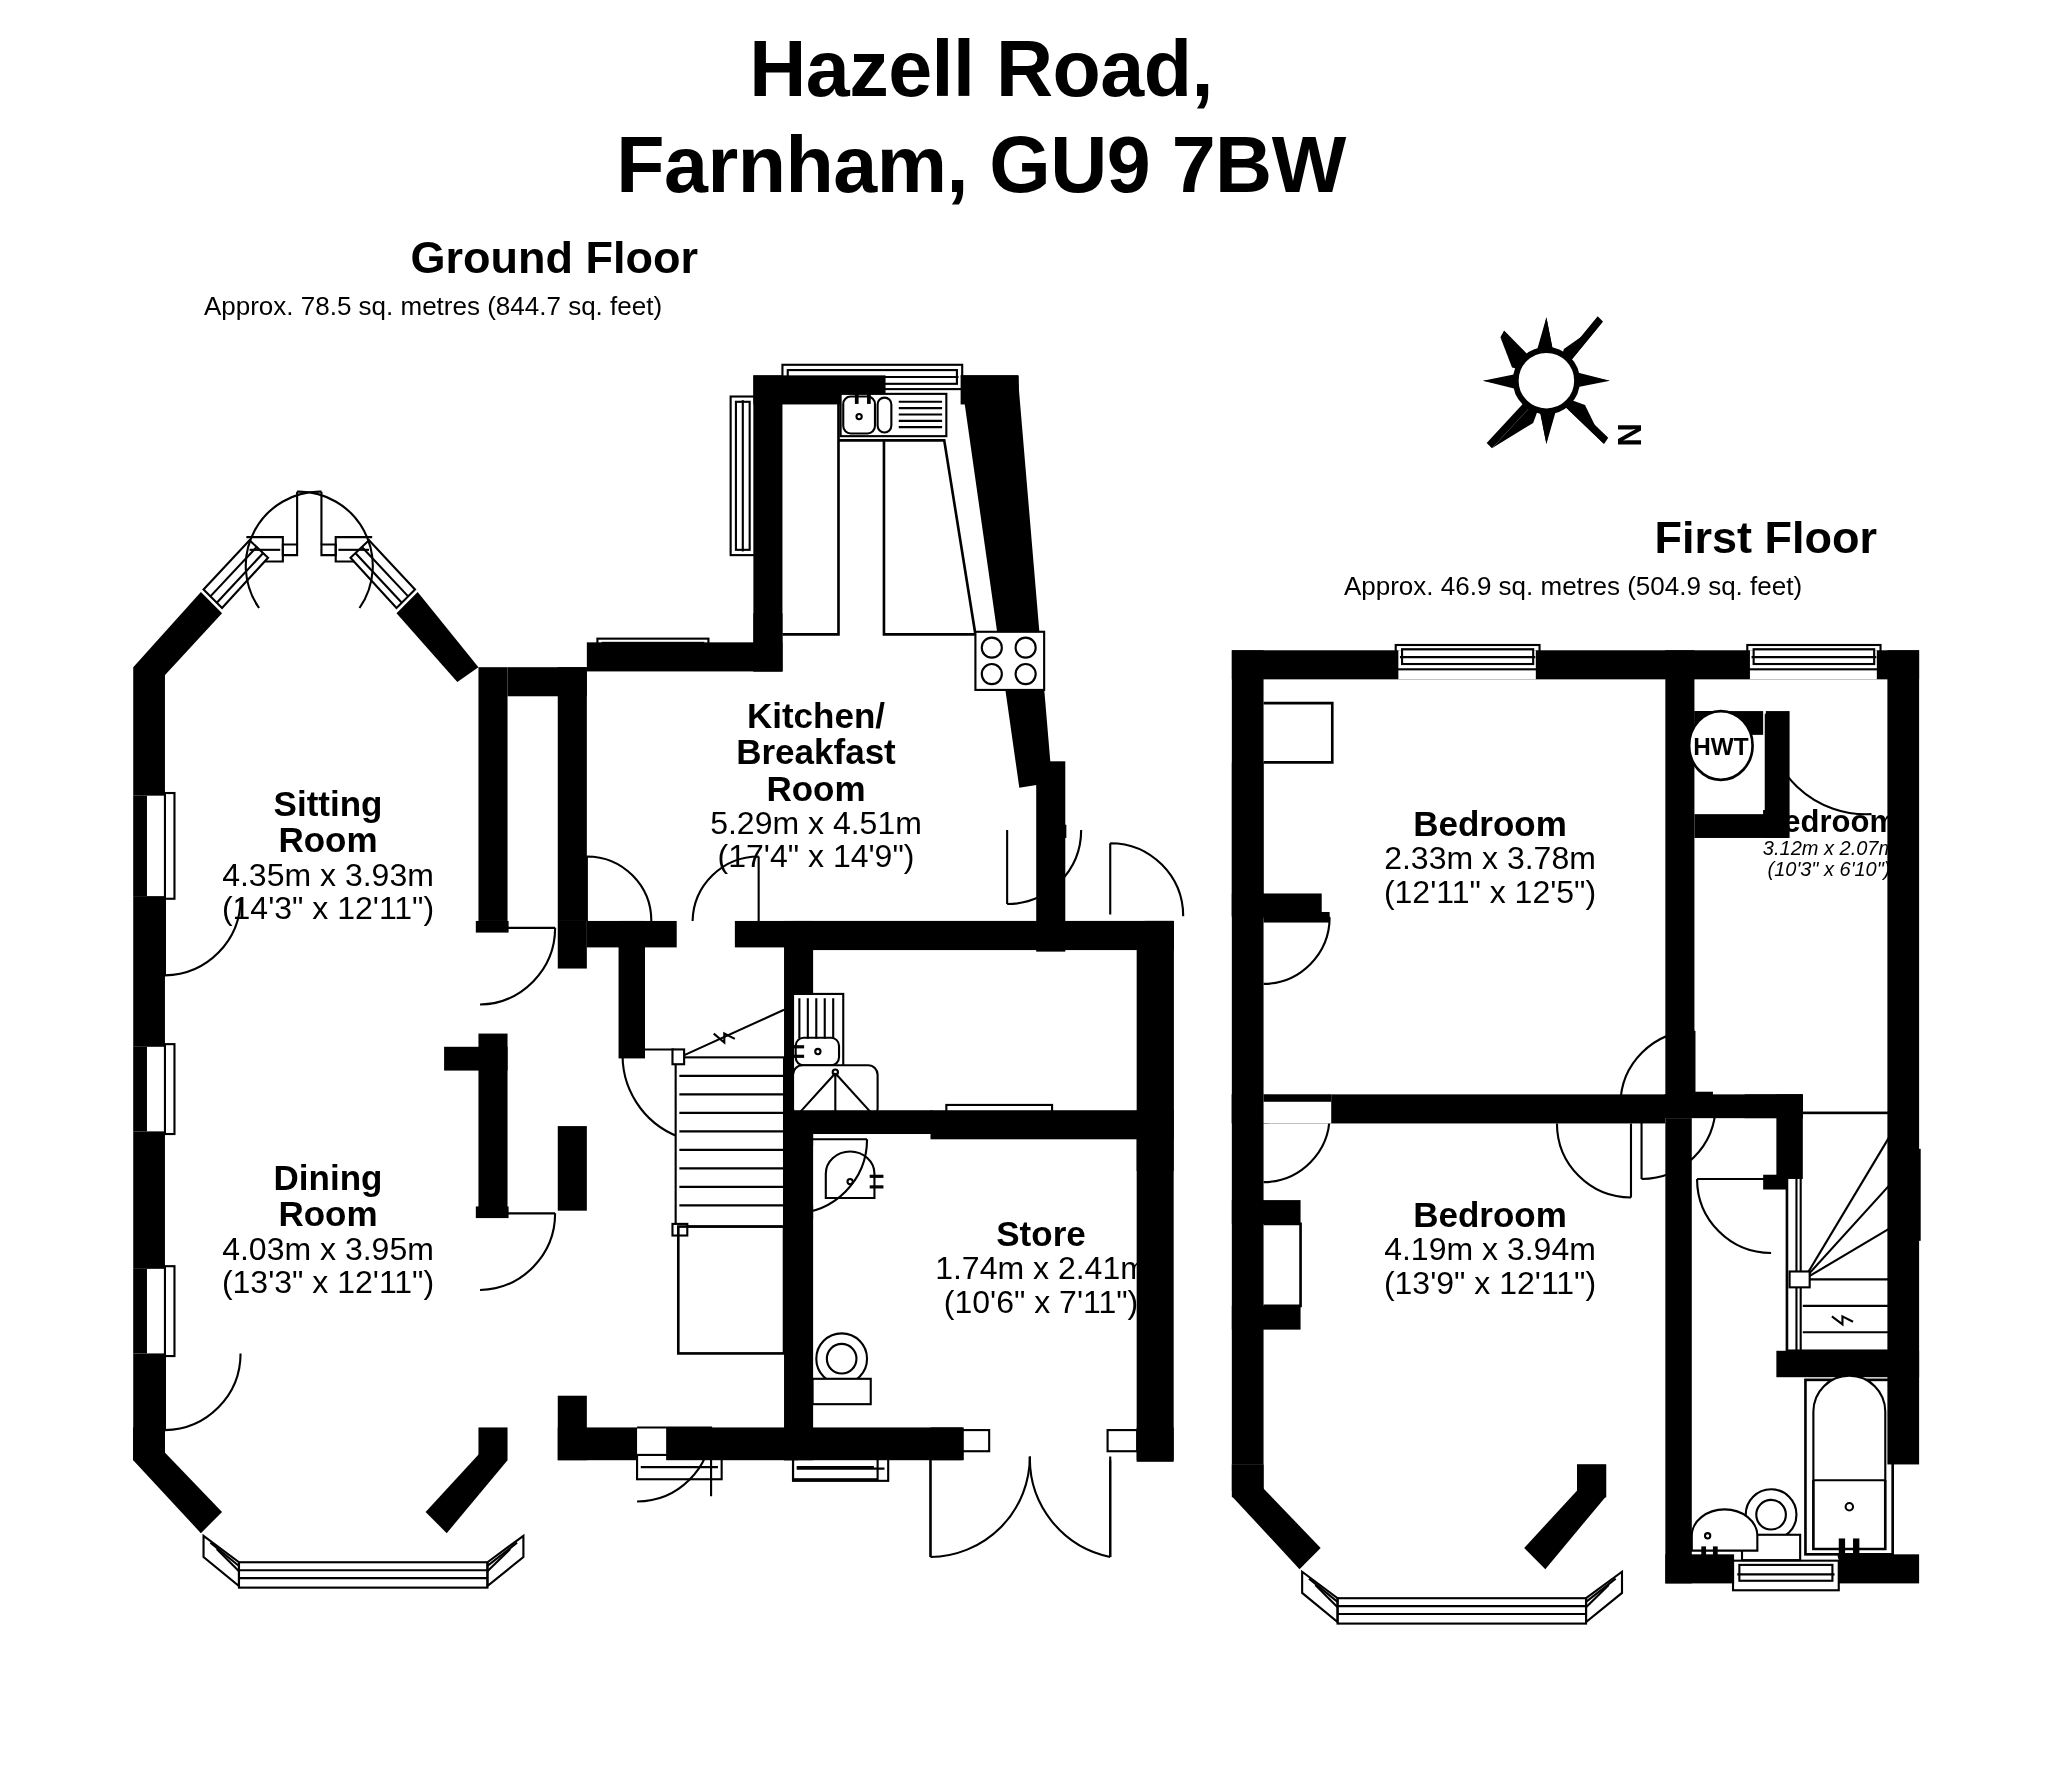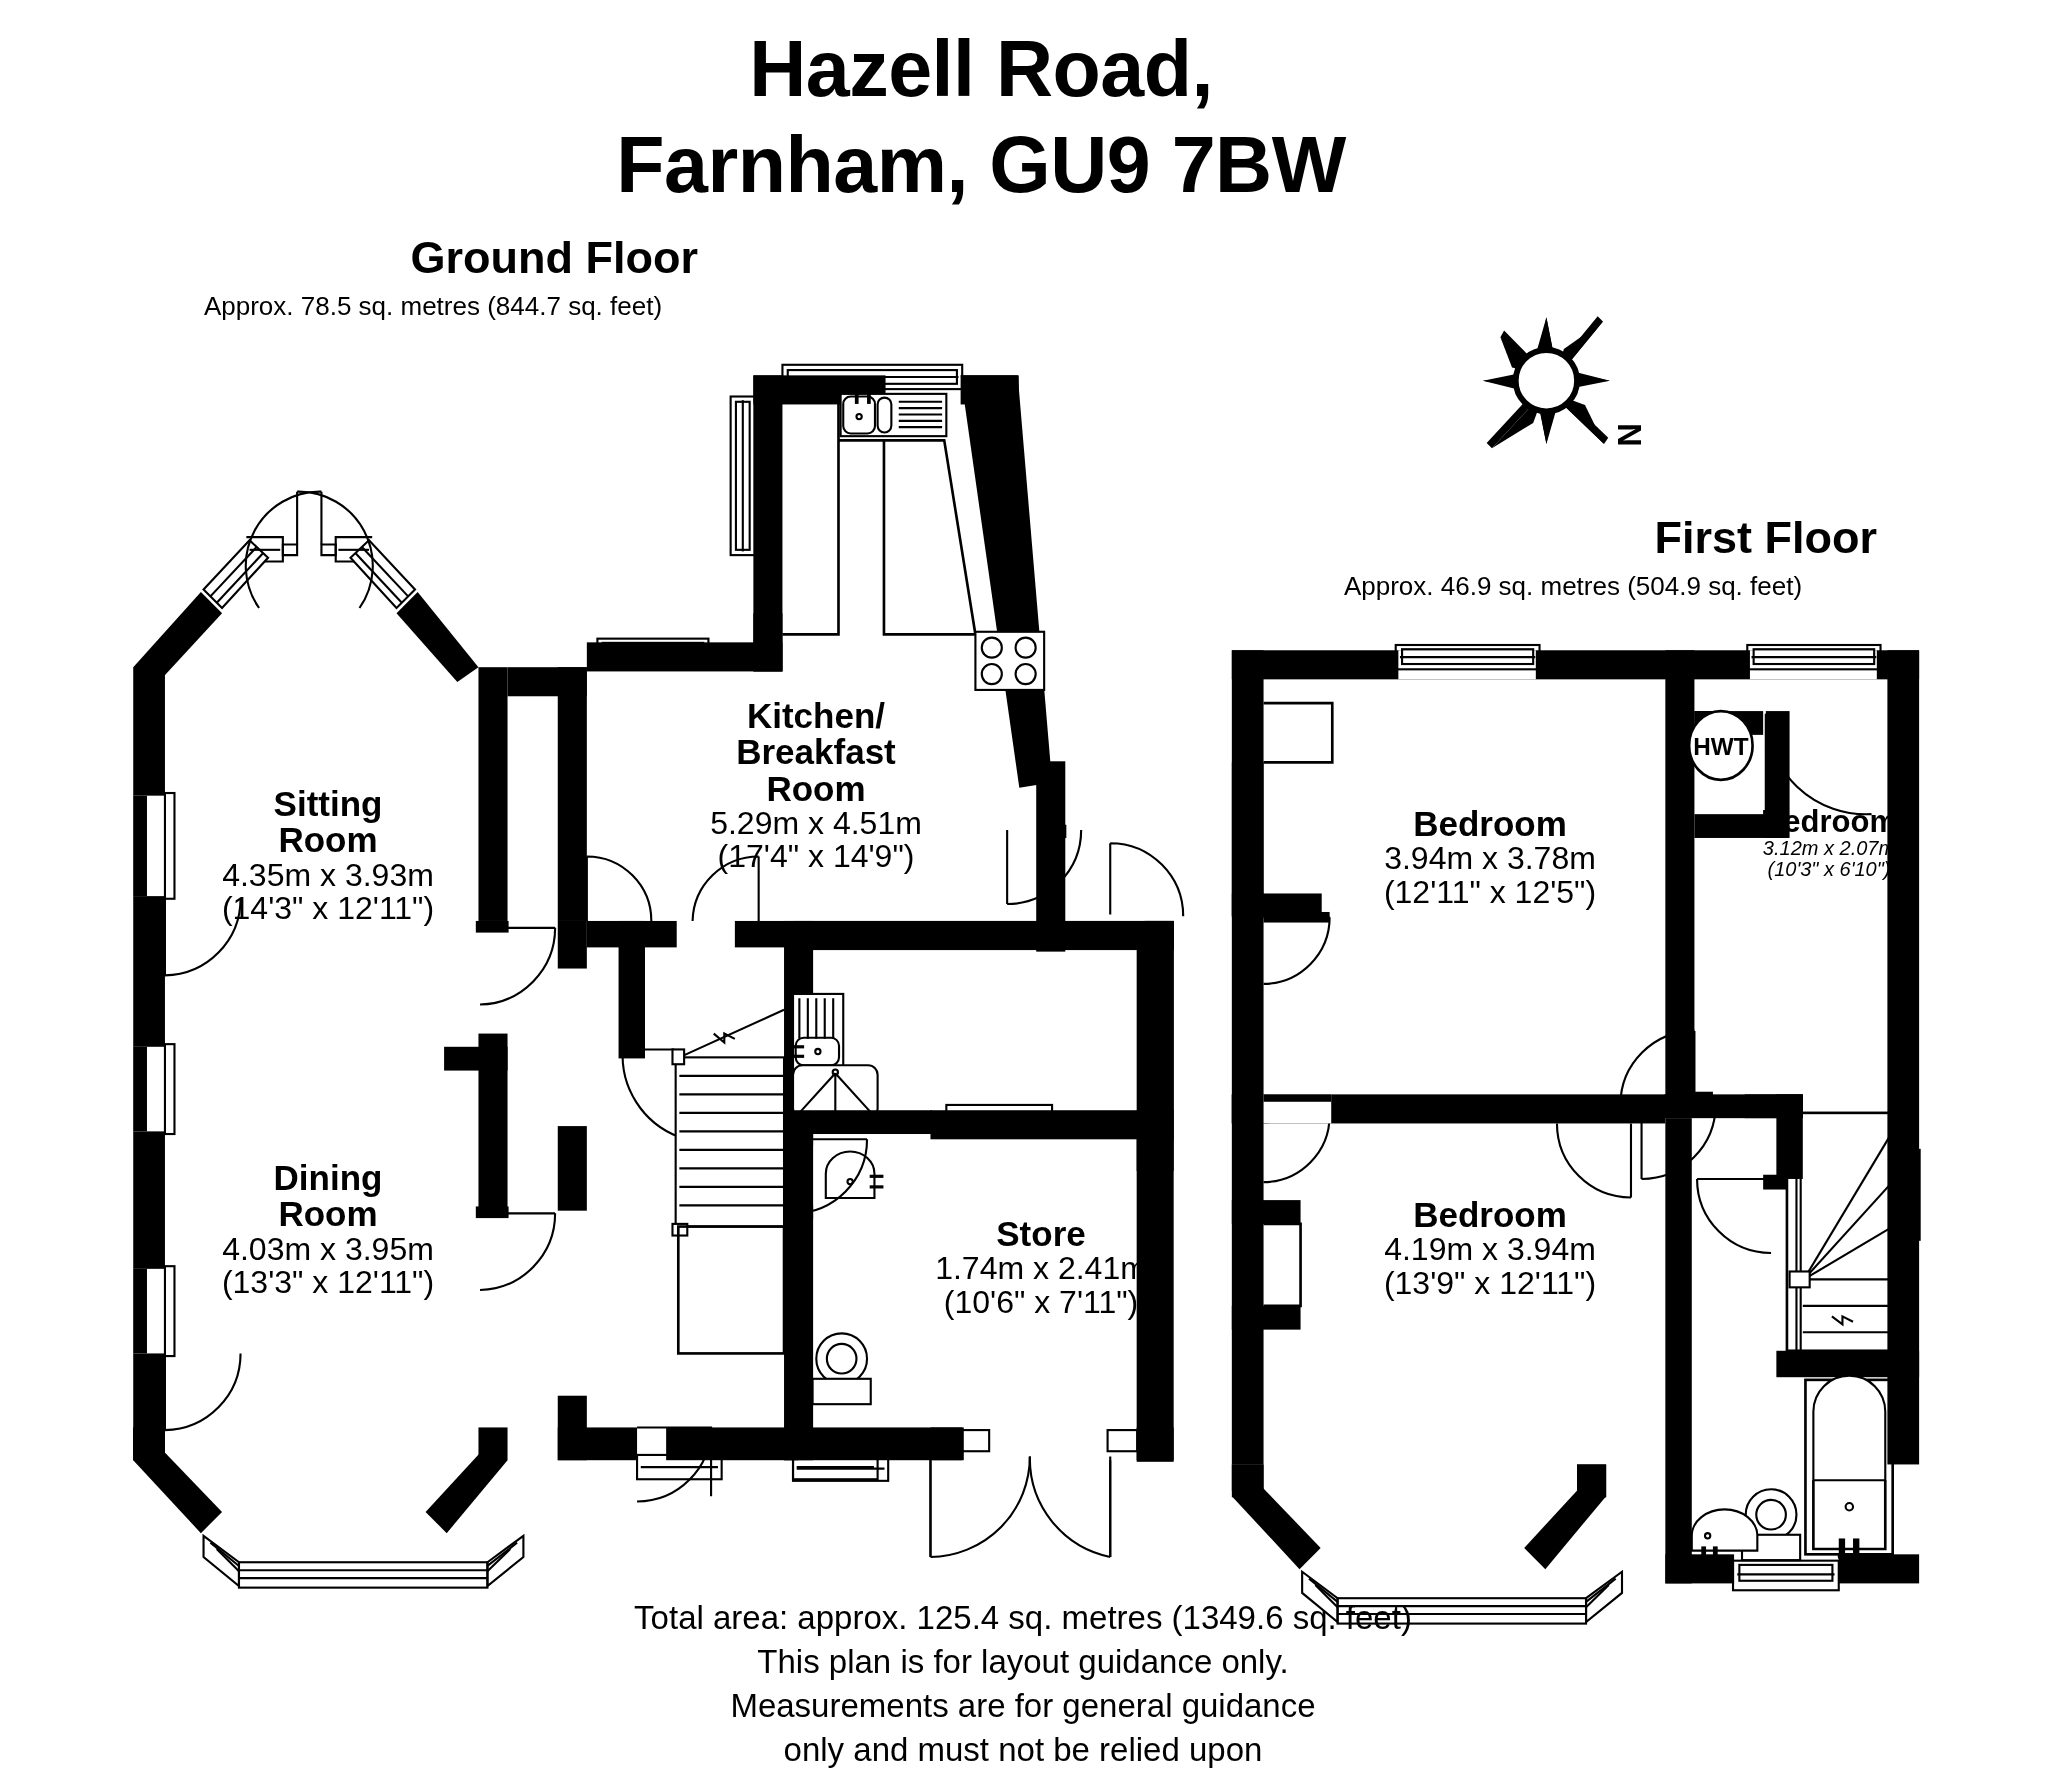--- a/index.html
+++ b/index.html
@@ -582,37 +582,31 @@
 
 
   <div class="room-label" style="left: 877px; top: 1216px; width: 328px;">
     <span class="rname">Store</span>
     <span class="rdim">1.74m x 2.41m</span>
     <span class="rdim">(10'6" x 7'11")</span>
   </div>
 
   <div class="room-label" style="left: 1321px; top: 806px; width: 338px;">
     <span class="rname">Bedroom</span>
-    <span class="rdim">3.94m x 3.78m</span>
+    <span class="rdim">2.33m x 3.78m</span>
     <span class="rdim">(12'11" x 12'5")</span>
   </div>
 
   <div class="room-label small" style="left: 1681px; top: 806px; width: 296px;">
     <span class="rname">Bedroom</span>
     <span class="rdim">3.12m x 2.07m</span>
     <span class="rdim">(10'3" x 6'10")</span>
   </div>
 
   <div class="room-label" style="left: 1321px; top: 1197px; width: 338px;">
     <span class="rname">Bedroom</span>
     <span class="rdim">4.19m x 3.94m</span>
     <span class="rdim">(13'9" x 12'11")</span>
   </div>
 
-  <div class="footer">
-    <span class="ln">Total area: approx. 125.4 sq. metres (1349.6 sq. feet)</span>
-    <span class="ln">This plan is for layout guidance only.</span>
-    <span class="ln">Measurements are for general guidance</span>
-    <span class="ln">only and must not be relied upon</span>
-  </div>
 
 </div>
 
 
 </body></html>

